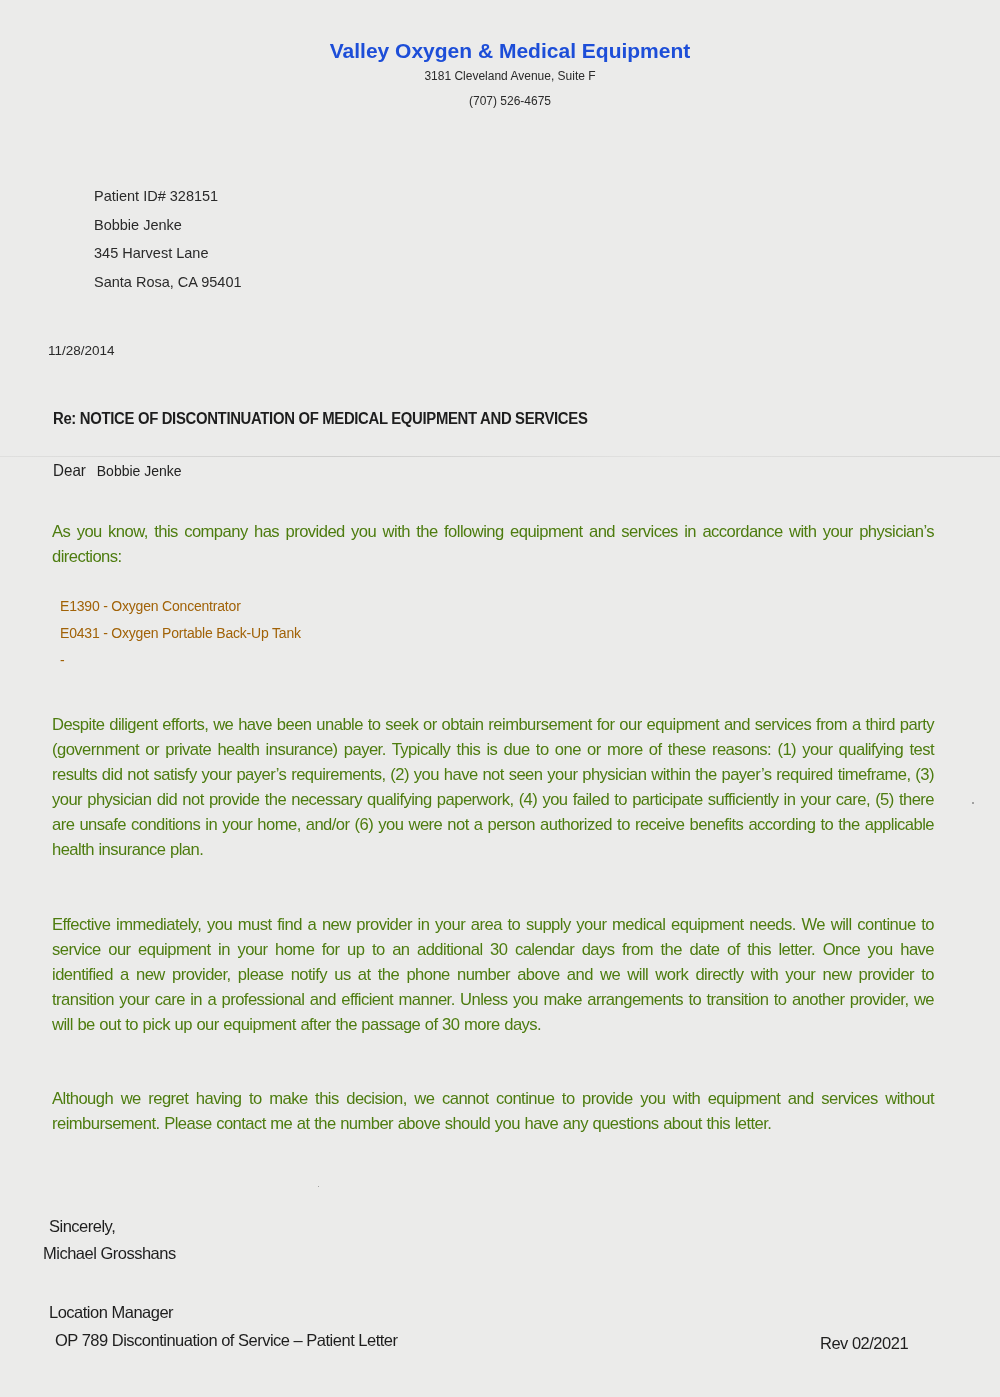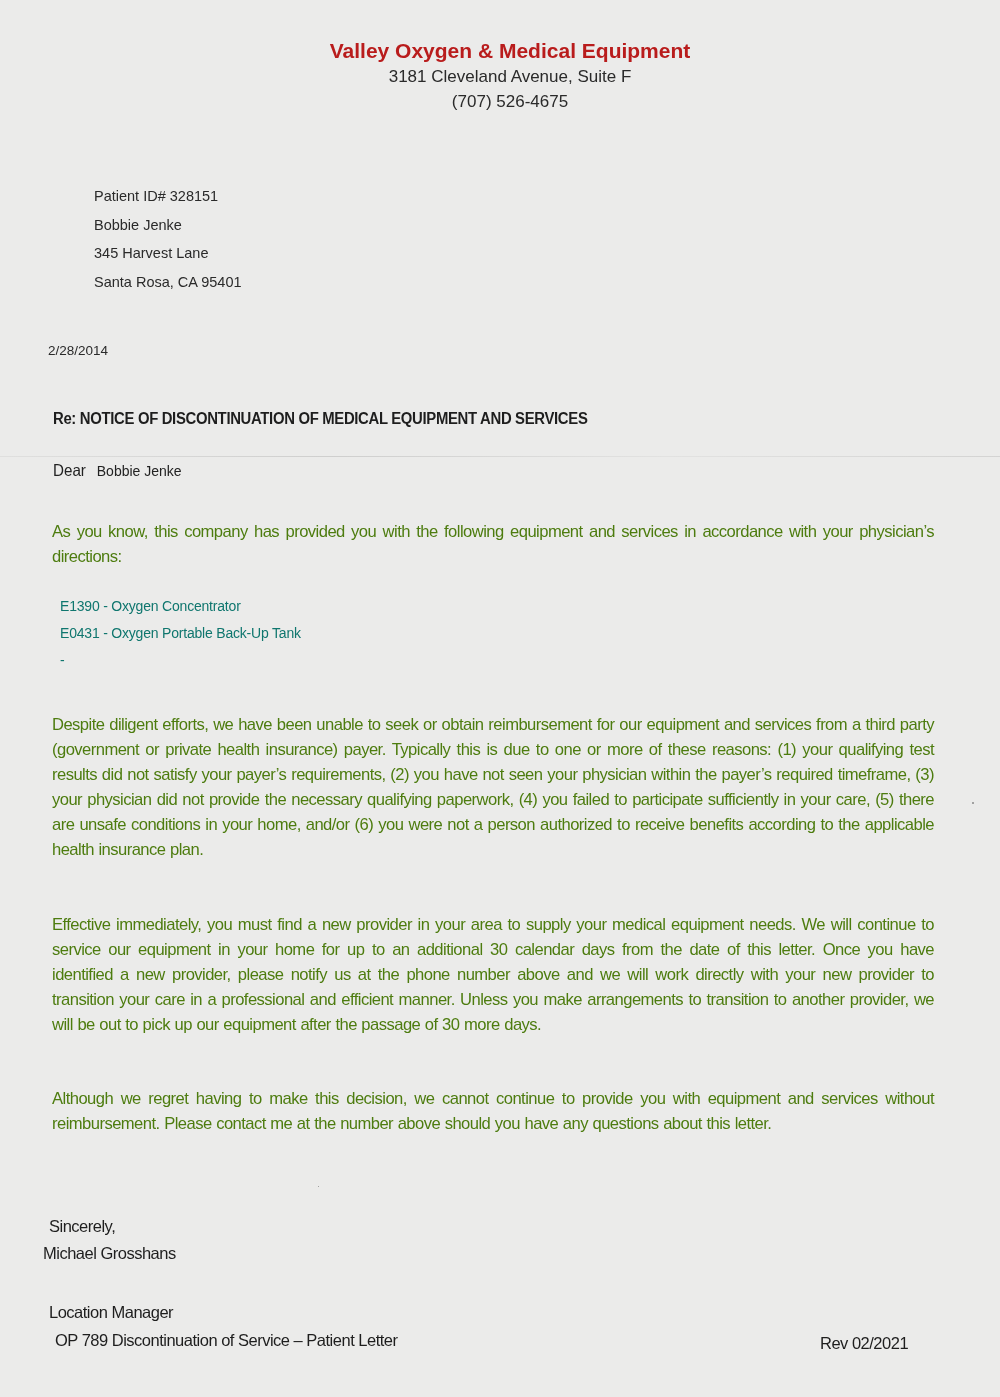--- a/index.html
+++ b/index.html
@@ -6,22 +6,22 @@
     body {
       width: 1000px; height: 1397px;
       background: #ebebea;
       position: relative;
       overflow: hidden;
       color: #1e1e1e;
     }
     .page { position: absolute; left: 0; top: 0; width: 1000px; height: 1397px; }
 
     .letterhead { position: absolute; left: 300px; top: 38px; width: 420px; text-align: center; }
-    .lh-name { font-family: "Liberation Sans", sans-serif; font-weight: bold; font-size: 21px; line-height: 26px; color: #b91c1c; }
-    .lh-line { font-family: "Liberation Sans", sans-serif; font-size: 17px; line-height: 25px; color: #2a2a2a; }
+    .lh-name { font-family: "Liberation Sans", sans-serif; font-weight: bold; font-size: 21px; line-height: 26px; color: #1d4ed8; }
+    .lh-line { font-family: "Liberation Sans", sans-serif; font-size: 12px; line-height: 25px; color: #2a2a2a; }
 
     .recipient { position: absolute; left: 48px; top: 182px; }
     .recipient div { font-family: "Liberation Sans", sans-serif; font-size: 14.5px; line-height: 28.5px; color: #2a2a2a; margin-left: 46px; }
 
     .date { position: absolute; left: 48px; top: 343px; font-family: "Liberation Sans", sans-serif; font-size: 13.5px; color: #2a2a2a; }
 
     .subject { position: absolute; left: 53px; top: 410px; font-family: "Liberation Sans", sans-serif; font-weight: bold; font-size: 16px; letter-spacing: -0.35px; color: #1e1e1e; transform: scaleX(0.93); transform-origin: left; }
 
     .fold-line { position: absolute; left: 0; top: 456px; width: 1000px; height: 1px; background: linear-gradient(90deg, rgba(0,0,0,0.05), rgba(0,0,0,0.12), rgba(0,0,0,0.04), rgba(0,0,0,0.1)); }
 
@@ -36,21 +36,21 @@
       text-align: justify; color: #4d7c0f;
       letter-spacing: -0.55px;
       word-spacing: 0.5px;
     }
     .p1 { top: 519px; }
     .p2 { top: 712px; }
     .p3 { top: 912px; }
     .p4 { top: 1086px; }
 
     .equip { position: absolute; left: 60px; top: 593px; }
-    .equip div { font-family: "Liberation Sans", sans-serif; font-size: 14px; line-height: 27px; color: #0f766e; letter-spacing: -0.2px; }
+    .equip div { font-family: "Liberation Sans", sans-serif; font-size: 14px; line-height: 27px; color: #a16207; letter-spacing: -0.2px; }
 
     .closing { position: absolute; left: 43px; top: 1181px; font-family: "Liberation Sans", sans-serif; font-size: 16.5px; line-height: 27px; color: #1e1e1e; letter-spacing: -0.5px; }
     .closing .ind { padding-left: 6px; margin-top: 32px; }
 
     .footer-left { position: absolute; left: 48px; top: 1331px; font-family: "Liberation Sans", sans-serif; font-size: 16.5px; color: #1e1e1e; letter-spacing: -0.5px; margin-left: 7px; }
     .footer-right { position: absolute; left: 820px; top: 1334px; font-family: "Liberation Sans", sans-serif; font-size: 16.5px; color: #1e1e1e; letter-spacing: -0.5px; }
 
     .speck { position: absolute; width: 2px; height: 2px; background: #888; border-radius: 1px; }
   </style>
 </head>
@@ -64,21 +64,21 @@
     <div class="lh-line">(707) 526-4675</div>
   </div>
 
   <div class="recipient">
     <div>Patient ID# 328151</div>
     <div>Bobbie Jenke</div>
     <div>345 Harvest Lane</div>
     <div>Santa Rosa, CA  95401</div>
   </div>
 
-  <div class="date">2/28/2014</div>
+  <div class="date">11/28/2014</div>
 
   <div class="subject">Re:  NOTICE OF DISCONTINUATION OF MEDICAL EQUIPMENT AND SERVICES</div>
 
   <div class="fold-line"></div>
 
   <div class="salutation">
     <span class="sal-word">Dear</span>
     <span class="sal-name">Bobbie Jenke</span>
   </div>
 

